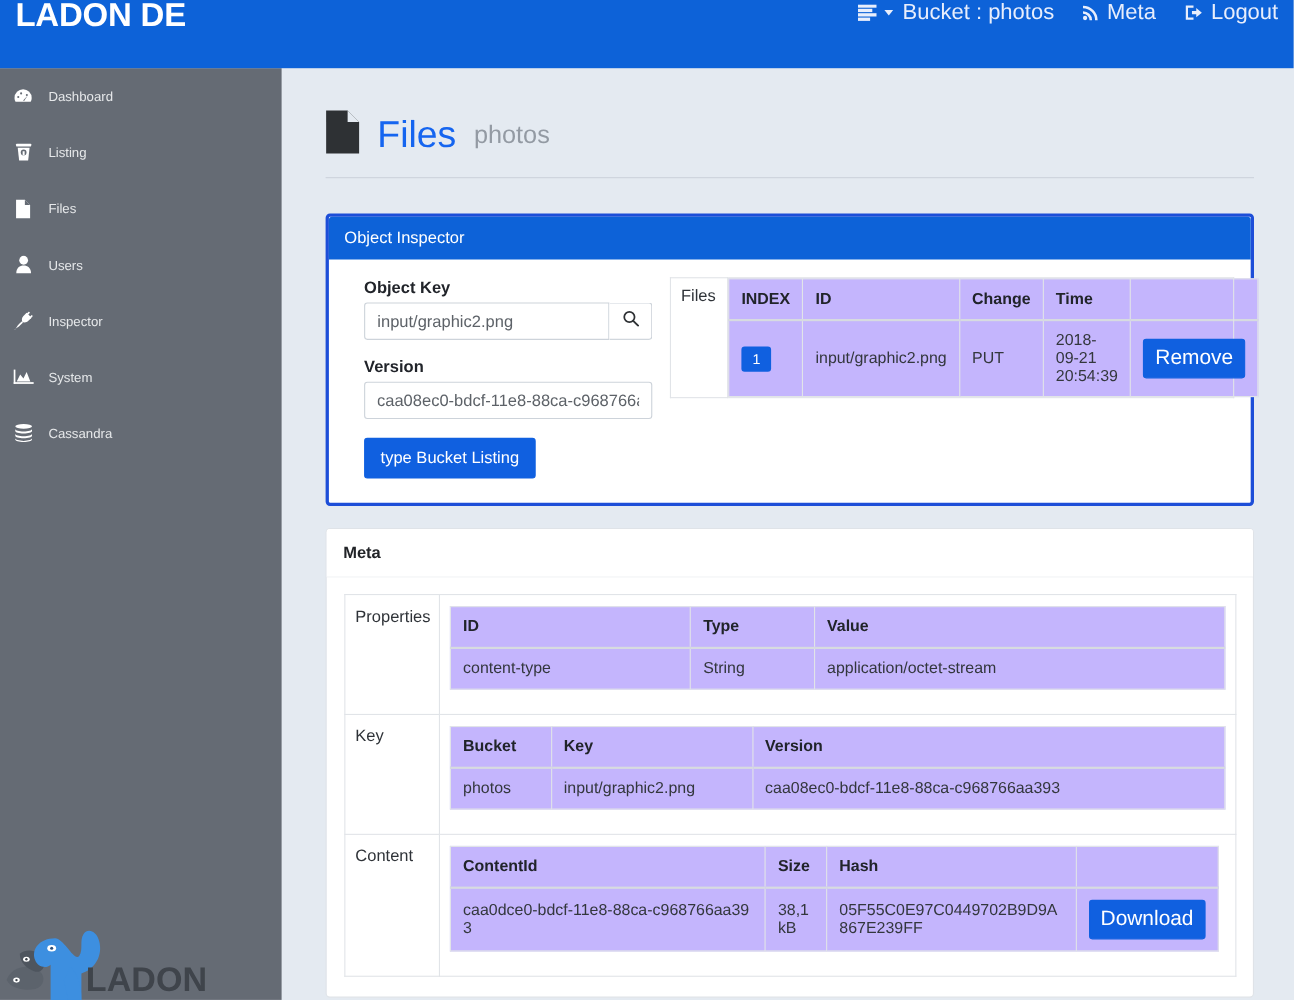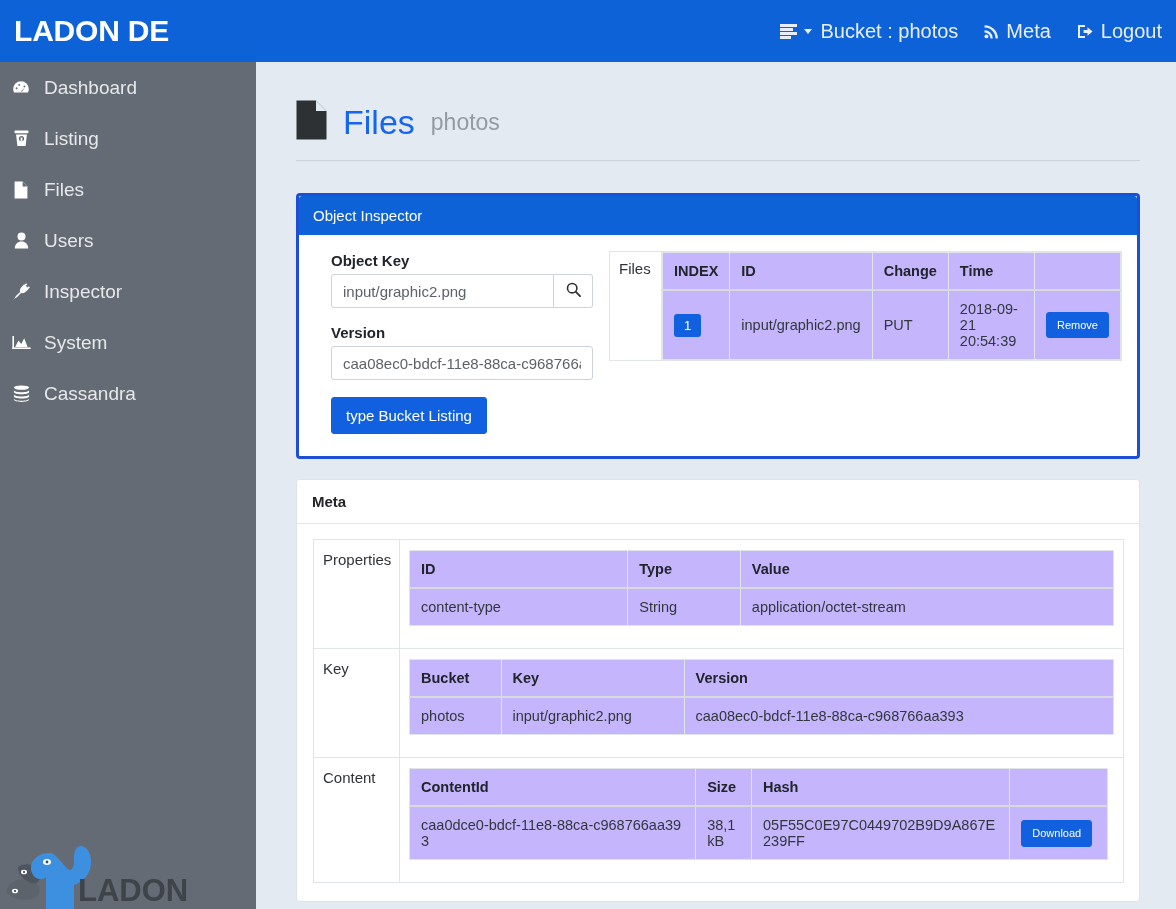--- a/index.html
+++ b/index.html
@@ -9,21 +9,21 @@
     font-family: "Liberation Sans", sans-serif;
     background: #e4eaf1;
     overflow: hidden;
   }
 
   
   .navbar {
     position: absolute; top: 0; left: 0;
     width: 1176px; height: 62px;
     background: #0d62d8;
-    display: flex; align-items: center;
+    display: flex; align-items: flex-start;
     z-index: 20;
   }
   .brand {
     color: #ffffff;
     font-size: 30px;
     font-weight: bold;
     letter-spacing: -0.2px;
     padding-left: 14px;
     line-height: 1;
     white-space: nowrap;
@@ -57,21 +57,21 @@
     width: 256px; height: 847px;
     background: #656b74;
     z-index: 10;
   }
   .side-item {
     display: flex; align-items: center;
     height: 51px;
     padding-left: 11px;
     gap: 13px;
     color: #e6e8ea;
-    font-size: 19px;
+    font-size: 12px;
     cursor: pointer;
   }
   .side-ico {
     width: 20px; display: inline-flex;
     align-items: center; justify-content: center;
     flex: 0 0 20px;
   }
   .side-label { line-height: 1; }
 
   .side-logo {
@@ -176,21 +176,21 @@
     background: #1060e0;
     color: #ffffff;
     border: 1px solid #1060e0;
     border-radius: 3px;
     font-size: 15px;
     padding: 9px 14px;
     cursor: pointer;
     font-family: "Liberation Sans", sans-serif;
     line-height: 1.15;
   }
-  .btn-sm { font-size: 11px; padding: 6px 10px; }
+  .btn-sm { font-size: 19px; padding: 6px 10px; }
 
   
   .outer-table {
     border-collapse: collapse;
     border: 1px solid #e1e4e8;
     width: 100%;
     table-layout: fixed;
   }
   .outer-table > tbody > tr > td {
     border: 1px solid #e1e4e8;

